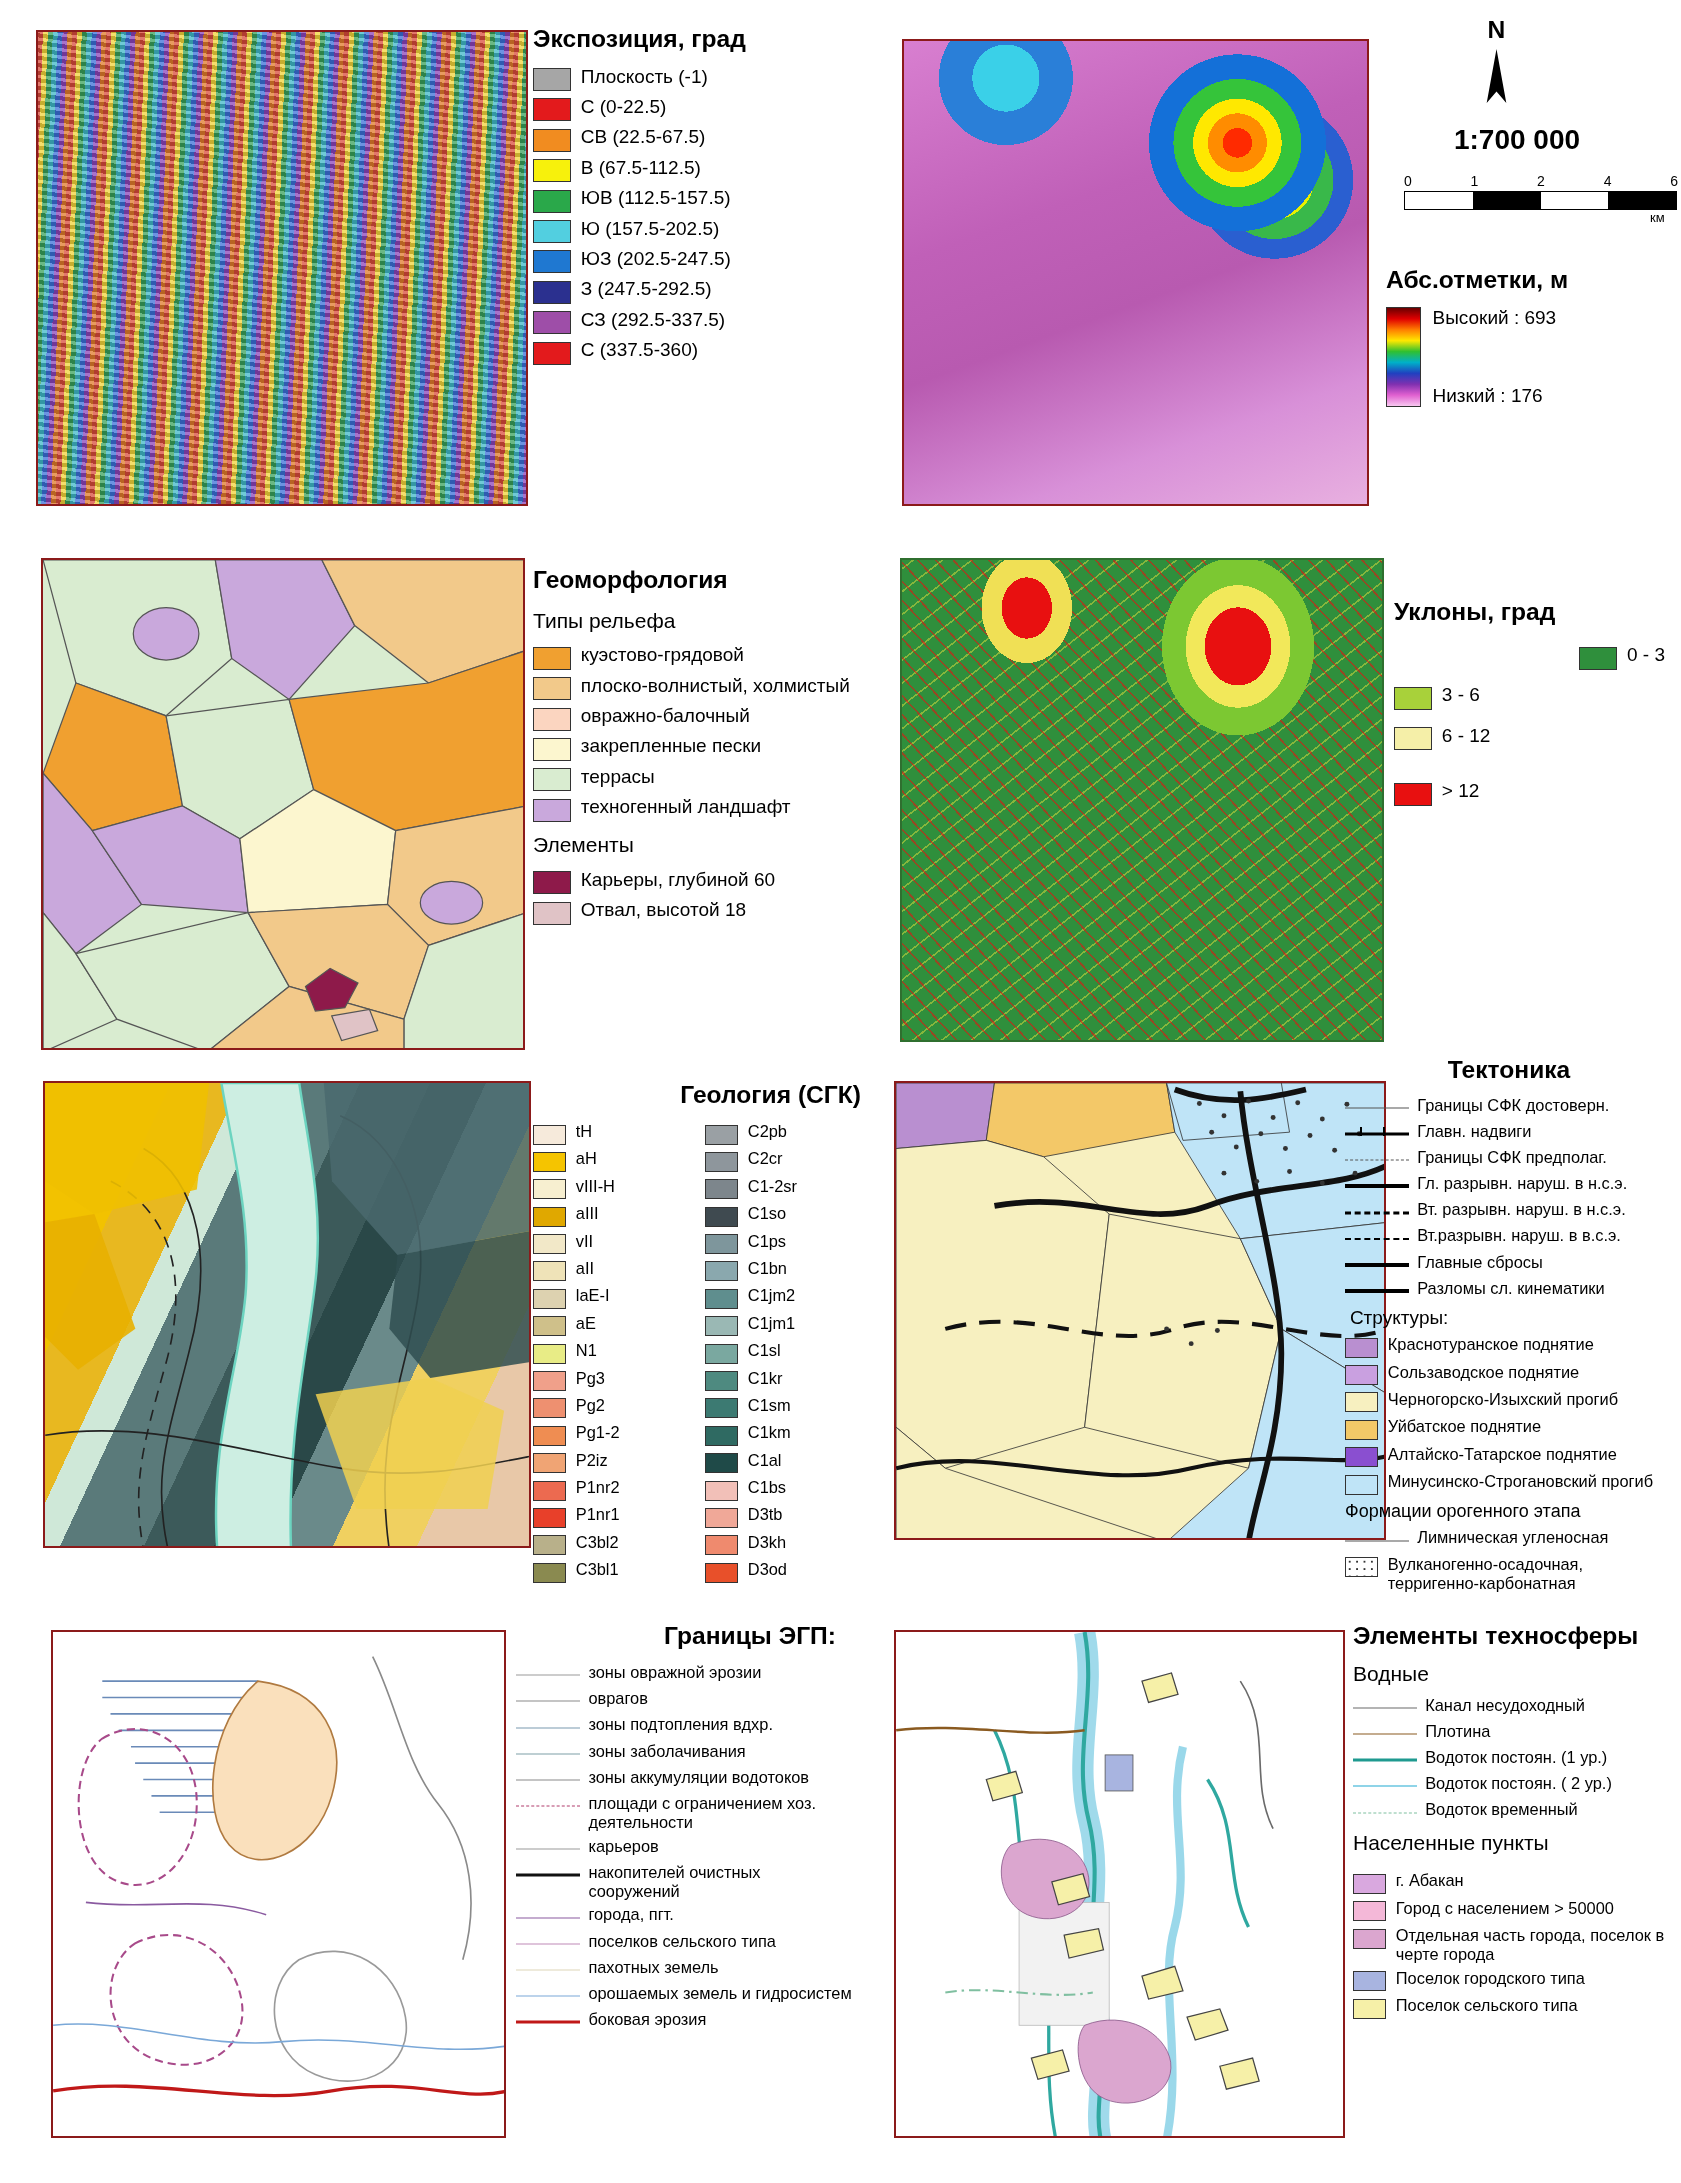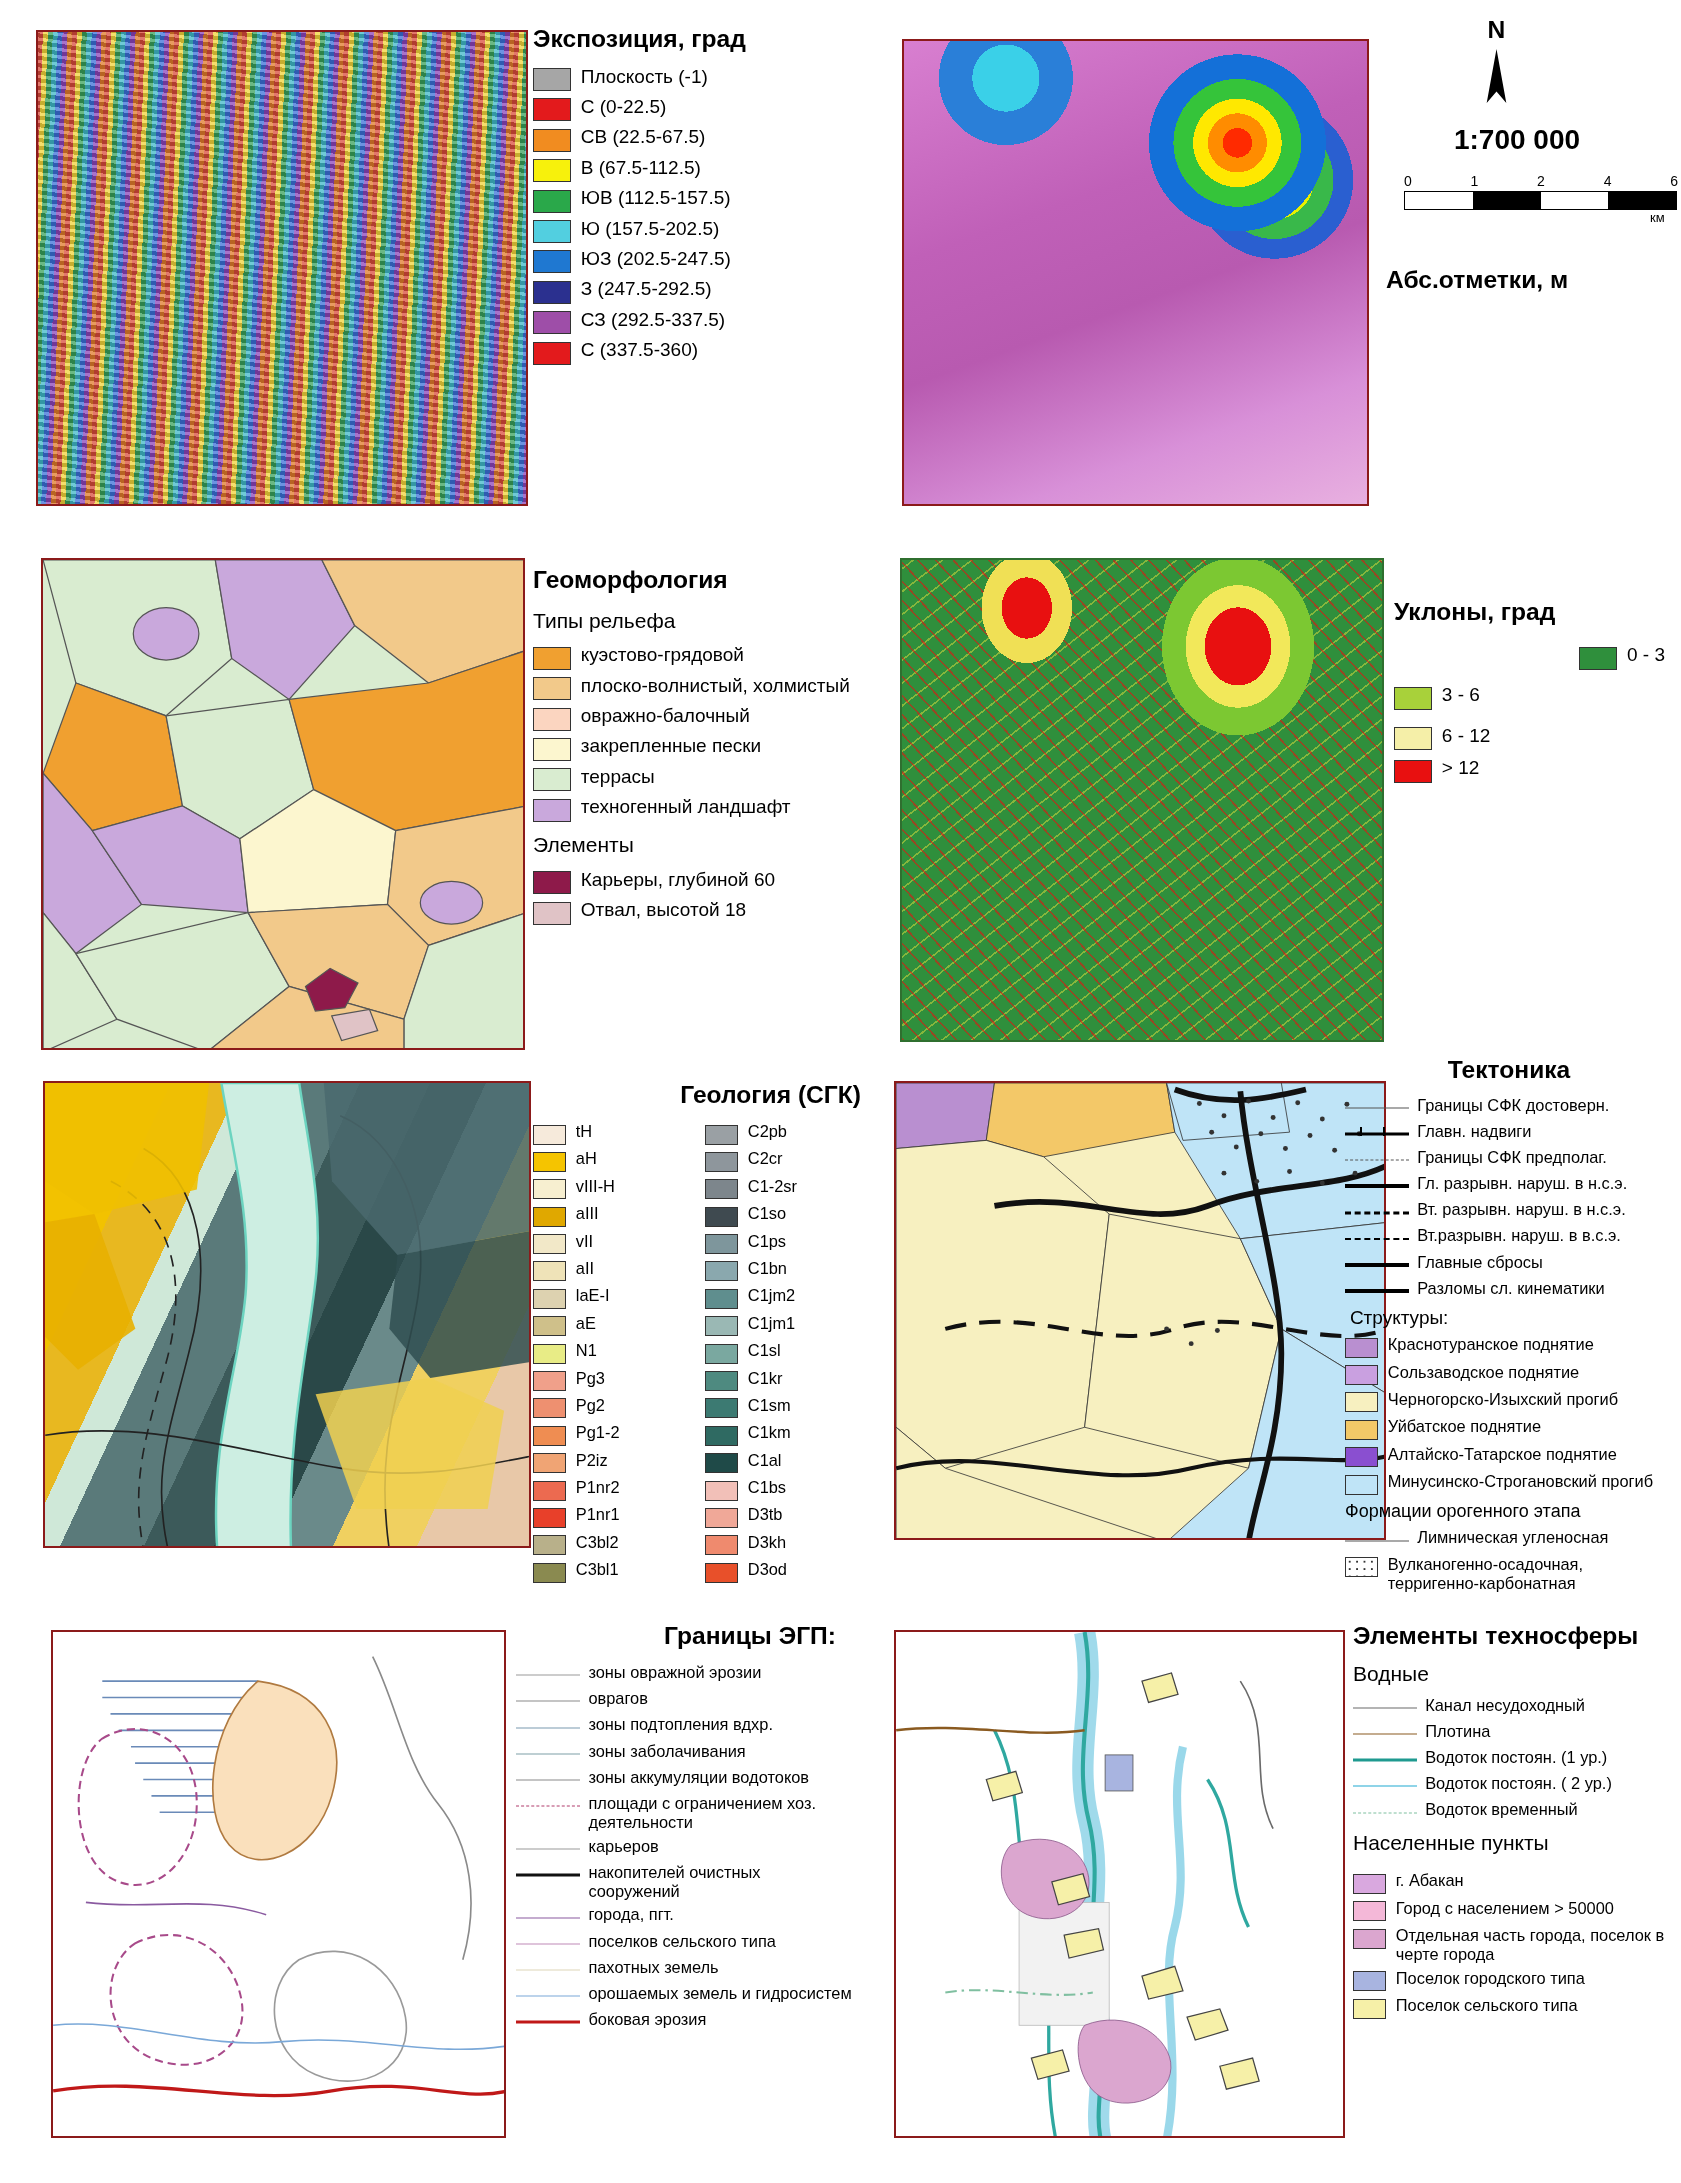--- a/index.html
+++ b/index.html
@@ -146,20 +146,27 @@
       <div class="scalebar">
         <div style="background:#fff"></div>
           <div style="background:#000"></div>
           <div style="background:#fff"></div>
           <div style="background:#000"></div>
       </div>
       <div style="font-size:13px;margin-left:246px;">км</div>
     </div>
 
     <div class="legend-title" style="margin-top:41px;">Абс.отметки, м</div>
+    <div style="display:flex;margin-top:13px;">
+      <div class="ramp" style="background:linear-gradient(#6a0000,#e00000,#ff7f00,#ffe800,#30c030,#00b0c8,#2040c0,#8030b0,#e060d0,#f8c8f0);"></div>
+      <div style="margin-left:11.5px;display:flex;flex-direction:column;justify-content:space-between;height:100px;">
+        <span class="leg-label">Высокий : 693</span>
+        <span class="leg-label">Низкий : 176</span>
+      </div>
+    </div>
   </div>
 
   <div class="cell" style="left:41px;top:558px;width:484px;height:492px;">
     <div class="mapbox" style="left:0;top:0;width:484px;height:492px;">
       <div class="inner" style="background:#d9ecd0;"></div>
       <svg viewBox="0 0 590 600" width="484" height="492" style="position:absolute;inset:0">
         <path d="M0,0 L210,0 L230,120 L150,190 L40,150 Z" fill="#d9ecd0" stroke="#555" stroke-width="1.5"></path>
         <path d="M210,0 L340,0 L380,80 L300,170 L230,120 Z" fill="#c9a8dc" stroke="#555" stroke-width="1.5"></path>
         <path d="M340,0 L590,0 L590,110 L470,150 L380,80 Z" fill="#f2c98a" stroke="#555" stroke-width="1.5"></path>
         <path d="M40,150 L150,190 L170,300 L60,330 L0,260 Z" fill="#f0a030" stroke="#555" stroke-width="1.5"></path>
@@ -234,21 +241,21 @@
     <div class="legend-title">Уклоны, град</div>
     <div style="margin-top:18px;">
       <div class="leg-row" style="margin-bottom:14.8px;justify-content:flex-end;">
           <span class="swatch" style="background:#2f8f3c"></span>
           <span class="leg-label">0 - 3</span>
         </div>
       <div class="leg-row" style="margin-bottom:14.8px;">
           <span class="swatch" style="background:#a8d13a"></span>
           <span class="leg-label">3 - 6</span>
         </div>
-      <div class="leg-row" style="margin-bottom:7px;">
+      <div class="leg-row" style="margin-bottom:30px;">
           <span class="swatch" style="background:#f5efa8"></span>
           <span class="leg-label">6 - 12</span>
         </div>
       <div class="leg-row">
           <span class="swatch" style="background:#e81010"></span>
           <span class="leg-label">&gt; 12</span>
         </div>
     </div>
   </div>
 

